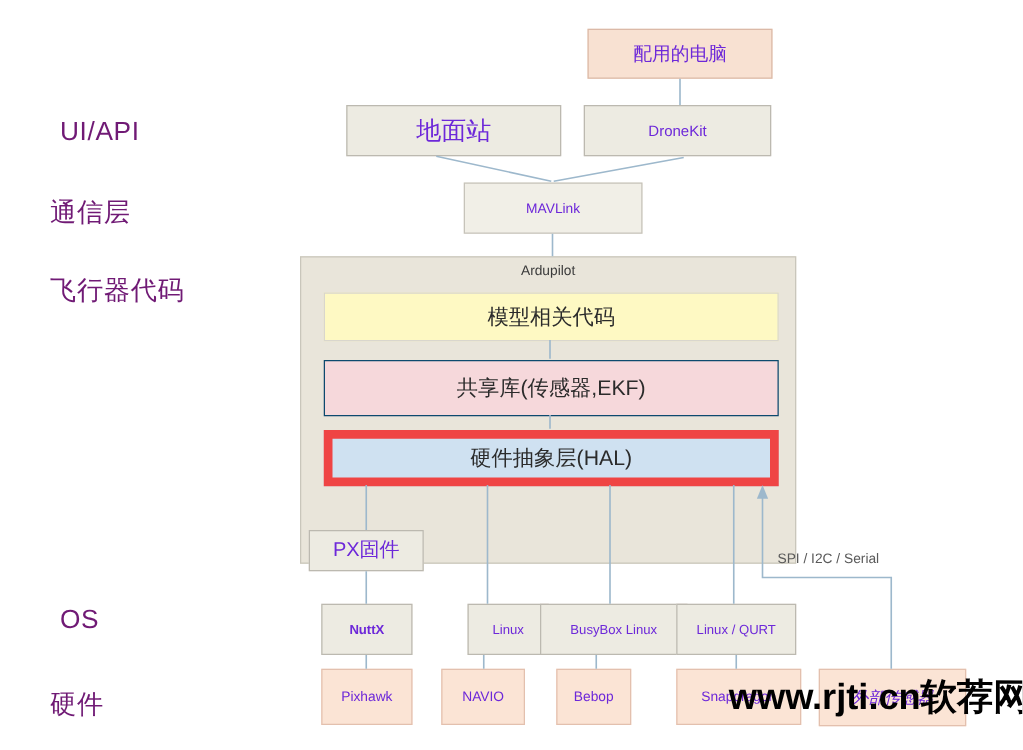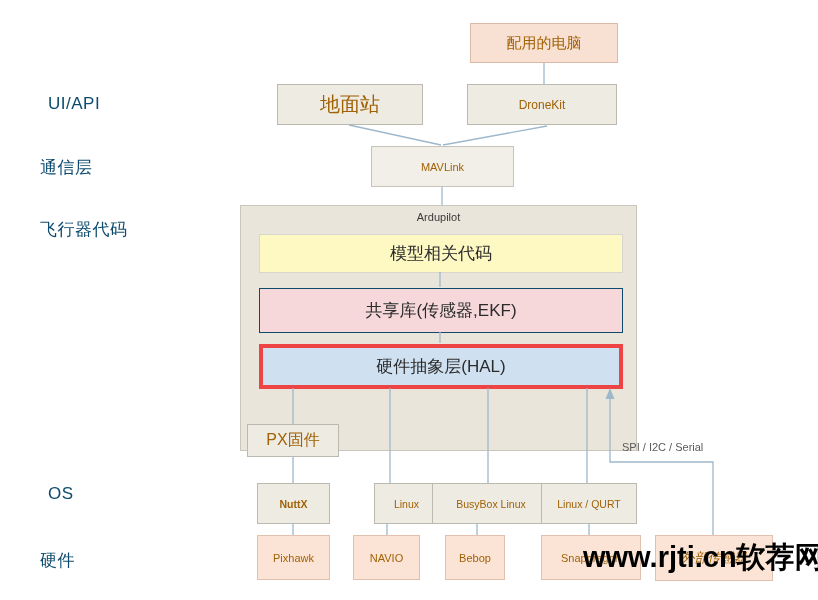--- a/index.html
+++ b/index.html
@@ -1,46 +1,46 @@
 <!DOCTYPE html>
 <html><head>
 <meta charset="utf-8">
 <style>
   html,body{margin:0;padding:0;background:#ffffff;}
   .canvas{
     position:relative;width:818px;height:600px;background:#ffffff;
     font-family:"Liberation Sans","DejaVu Sans",sans-serif;overflow:hidden;
   }
   .side-label{
-    position:absolute;color:#0c4a6e;font-size:17px;letter-spacing:0.5px;
+    position:absolute;color:#701a75;font-size:21px;letter-spacing:0.5px;
     white-space:nowrap;z-index:2;
   }
   .box{
     position:absolute;box-sizing:border-box;display:flex;align-items:center;
     justify-content:center;background:#edebe2;border:1px solid #bcb9b0;
-    color:#a16207;text-align:center;z-index:2;white-space:nowrap;
+    color:#6d28d9;text-align:center;z-index:2;white-space:nowrap;
   }
   .box.peach{background:#f8e1d2;border-color:#dbb9a7;}
   .box.peach-hw{background:#fbe4d5;border-color:#e3c0ae;}
   .box.cream{background:#f1efe7;border-color:#c6c3ba;}
   .container-box{
     position:absolute;box-sizing:border-box;background:#e9e5da;
     border:1px solid #c9c6bb;z-index:2;
   }
   .container-title{
     position:absolute;top:5px;left:0;right:0;text-align:center;
     font-size:11px;color:#3b3b3b;
   }
   .inner-box{
     position:absolute;box-sizing:border-box;display:flex;align-items:center;
     justify-content:center;text-align:center;color:#2b2b2b;white-space:nowrap;
   }
   .white-row{background:#fef9c3;border:1px solid #d9d6cd;}
   .pink-row{background:#f6d8db;border:1px solid #0c4a6e;}
-  .blue-row{background:#cfe1f1;border:4px solid #ef4444;}
+  .blue-row{background:#cfe1f1;border:7px solid #ef4444;}
   .bus-label{
     position:absolute;font-size:11px;color:#5a5a5a;z-index:3;white-space:nowrap;
   }
   .watermark{
     position:absolute;left:583px;top:538px;font-size:29px;font-weight:bold;
     color:#000000;z-index:10;white-space:nowrap;letter-spacing:0px;
   }
   svg.connectors{position:absolute;left:0;top:0;z-index:5;pointer-events:none;}
 </style>
 </head>
@@ -70,21 +70,21 @@
     <polygon points="610,388 605.5,399 614.5,399" fill="#9db8cc"></polygon>
   </svg>
 
   <div class="side-label" style="left:48px;top:94px;">UI/API</div>
   <div class="side-label" style="left:40px;top:156px;">通信层</div>
   <div class="side-label" style="left:40px;top:218px;">飞行器代码</div>
   <div class="side-label" style="left:48px;top:484px;">OS</div>
   <div class="side-label" style="left:40px;top:549px;">硬件</div>
 
   <div class="box peach" style="left:470px;top:23px;width:148px;height:40px;font-size:15px;">配用的电脑</div>
-  <div class="box" style="left:277px;top:84px;width:146px;height:41px;font-size:20px;">地面站</div>
+  <div class="box" style="left:277px;top:84px;width:172px;height:41px;font-size:20px;">地面站</div>
   <div class="box" style="left:467px;top:84px;width:150px;height:41px;font-size:12px;">DroneKit</div>
   <div class="box cream" style="left:371px;top:146px;width:143px;height:41px;font-size:11px;">MAVLink</div>
 
   <div class="container-box" style="left:240px;top:205px;width:397px;height:246px;">
     <div class="container-title">Ardupilot</div>
     <div class="inner-box white-row" style="left:18px;top:28px;width:364px;height:39px;font-size:17px;">模型相关代码</div>
     <div class="inner-box pink-row" style="left:18px;top:82px;width:364px;height:45px;font-size:17px;">共享库(传感器,EKF)</div>
     <div class="inner-box blue-row" style="left:18px;top:138px;width:364px;height:45px;font-size:17px;">硬件抽象层(HAL)</div>
   </div>
 

